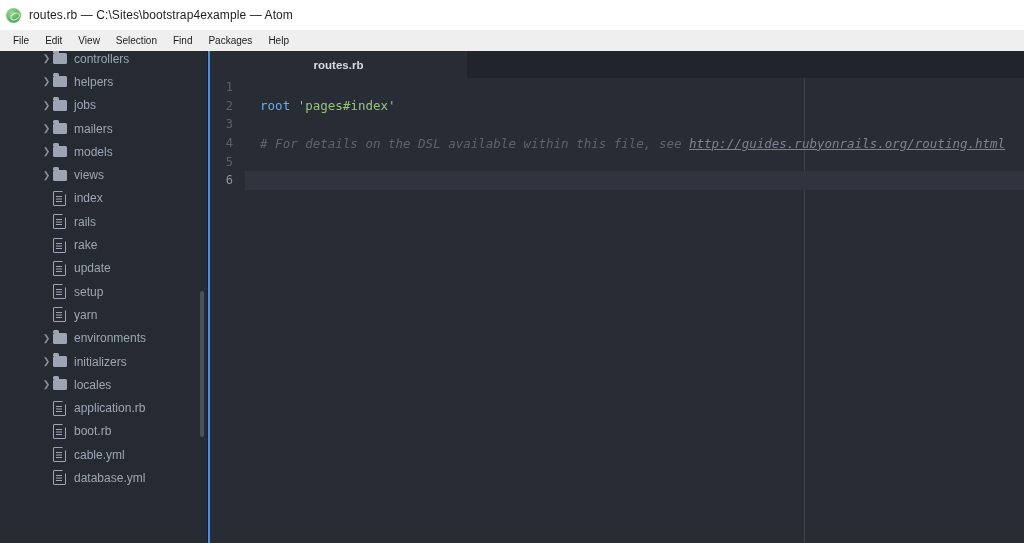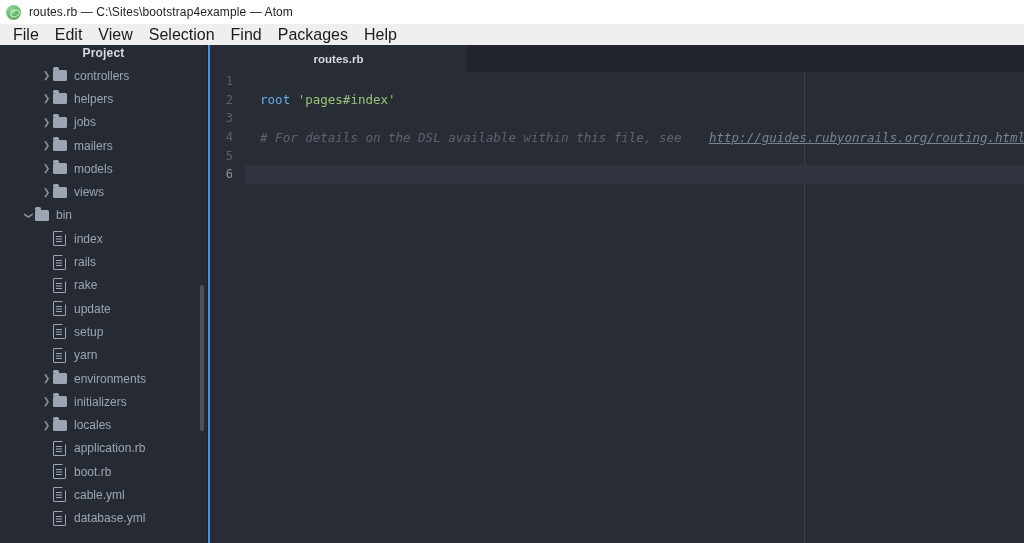--- a/index.html
+++ b/index.html
@@ -10,21 +10,21 @@
   body {
     width: 1024px;
     height: 543px;
     overflow: hidden;
     font-family: "Liberation Sans", sans-serif;
     -webkit-font-smoothing: antialiased;
   }
 
   
   .titlebar {
-    height: 24px;
+    height: 30px;
     background: #ffffff;
     display: flex;
     align-items: center;
     padding-left: 6px;
     box-sizing: border-box;
   }
   .atom-logo {
     width: 15px;
     height: 15px;
     border-radius: 50%;
@@ -53,21 +53,21 @@
   
   .menubar {
     height: 21px;
     background: #efefef;
     display: flex;
     align-items: center;
     padding-left: 5px;
     box-sizing: border-box;
   }
   .menu-item {
-    font-size: 16px;
+    font-size: 10px;
     color: #1b1b1b;
     padding: 0 8px;
     line-height: 21px;
     cursor: default;
     white-space: nowrap;
   }
 
   
   .shell {
     display: flex;
@@ -258,21 +258,21 @@
     background: #2f343e;
     z-index: 0;
   }
 
   .tk-const   { color: #d19a66; }
   .tk-plain   { color: #abb2bf; }
   .tk-kw      { color: #c678dd; }
   .tk-fn      { color: #61afef; }
   .tk-str     { color: #98c379; }
   .tk-comment { color: #5c6370; font-style: italic; }
-  .tk-link    { color: #7a8294; font-style: italic; text-decoration: underline; margin-left: 20px; }
+  .tk-link    { color: #7a8294; font-style: italic; text-decoration: underline; }
 </style>
 </head>
 <body>
 
 <div class="titlebar">
   <div class="atom-logo"></div>
   <div class="title-text">routes.rb — C:\Sites\bootstrap4example — Atom</div>
 </div>
 
 <div class="menubar" id="menubar">
@@ -282,21 +282,20 @@
     <div class="menu-item">Selection</div>
     <div class="menu-item">Find</div>
     <div class="menu-item">Packages</div>
     <div class="menu-item">Help</div>
   </div>
 
 <div class="shell">
 
   <div class="sidebar">
     <div class="sidebar-inner" id="sidebar-inner">
-      <div class="project-title">Project</div>
       <div id="tree-list">
           <div class="tree-row depth2">
             <span class="twisty">❯</span>
             <span class="ico">
               <span class="folder-ico"></span>
             </span>
             <span class="tree-label">controllers</span>
           </div>
           <div class="tree-row depth2">
             <span class="twisty">❯</span>
@@ -325,27 +324,20 @@
               <span class="folder-ico"></span>
             </span>
             <span class="tree-label">models</span>
           </div>
           <div class="tree-row depth2">
             <span class="twisty">❯</span>
             <span class="ico">
               <span class="folder-ico"></span>
             </span>
             <span class="tree-label">views</span>
-          </div>
-          <div class="tree-row depth1">
-            <span class="twisty" style="transform: rotate(90deg);">❯</span>
-            <span class="ico">
-              <span class="folder-ico"></span>
-            </span>
-            <span class="tree-label">bin</span>
           </div>
           <div class="tree-row depth2">
             <span class="twisty spacer">❯</span>
             <span class="ico">
               <span class="file-ico"></span>
             </span>
             <span class="tree-label">index</span>
           </div>
           <div class="tree-row depth2">
             <span class="twisty spacer">❯</span>

